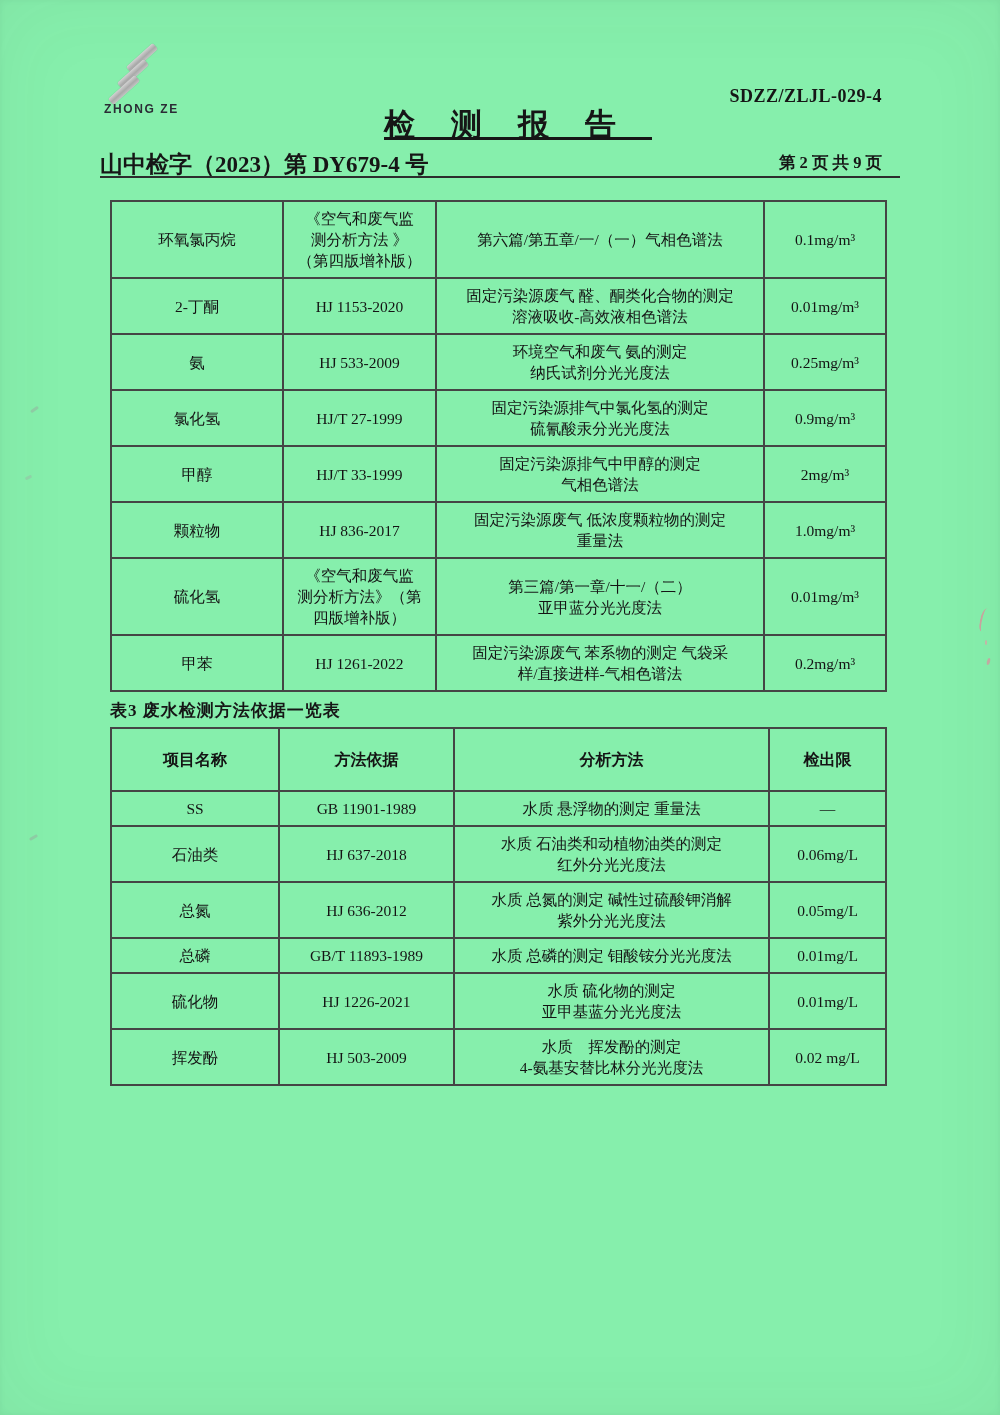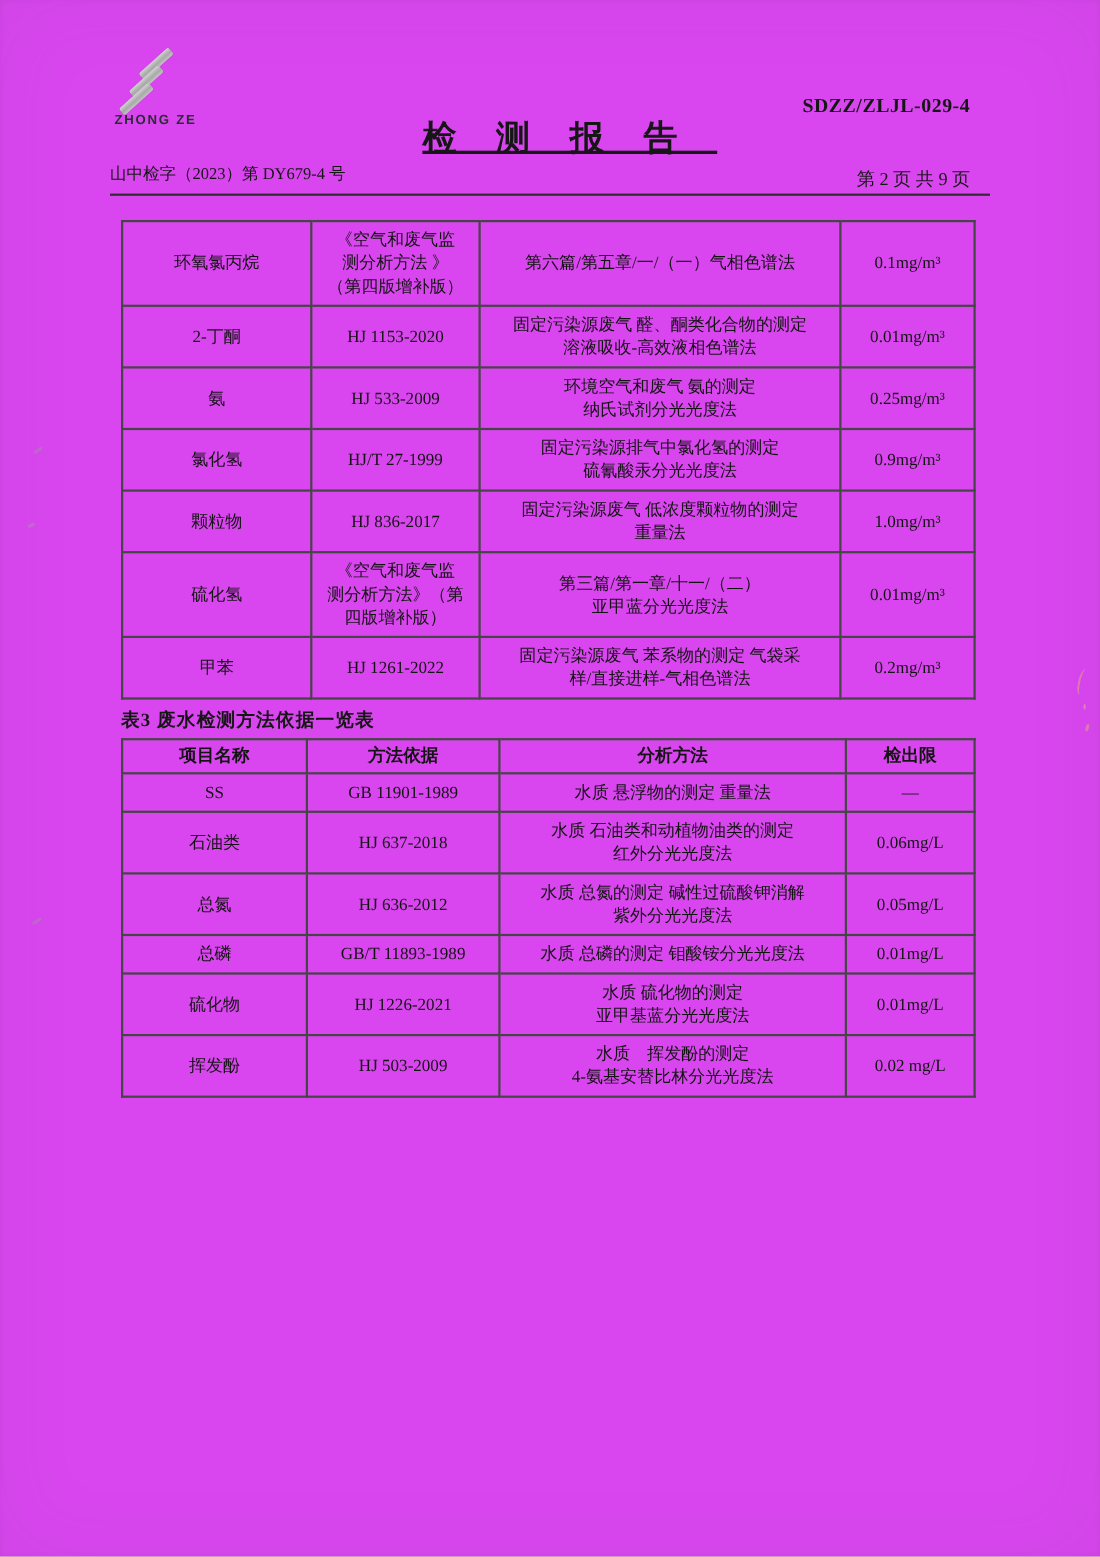--- a/index.html
+++ b/index.html
@@ -1,18 +1,18 @@
 <!DOCTYPE html>
 <html><head>
 <meta charset="utf-8">
 <style>
   html,body{margin:0;padding:0;background:#d8d8d6;}
   .page{
     position:relative;width:1000px;height:1415px;margin:0 auto;
-    background:#d946ef;
+    background:#86efac;
     box-shadow:inset 0 0 80px rgba(70,70,60,.06), inset 0 0 6px rgba(0,0,0,.05);
     font-family:"Liberation Serif","DejaVu Serif",serif;
     color:#161616;overflow:hidden;
   }
   
   .logo{position:absolute;left:106px;top:46px;width:70px;height:72px;}
   .logo .bar{
     position:absolute;width:36px;height:8px;border-radius:2px;
     background:linear-gradient(180deg,#d2d2d2 0%,#a9a9a9 55%,#c4c4c4 100%);
     transform:rotate(-42deg);box-shadow:0 0 1px rgba(0,0,0,.25);
@@ -20,32 +20,32 @@
   .logo .b1{left:18px;top:8px;}
   .logo .b2{left:9px;top:24px;}
   .logo .b3{left:0px;top:40px;}
   .logo-text{
     position:absolute;left:104px;top:102px;font-size:12px;font-weight:bold;
     letter-spacing:1.6px;color:#2b2c35;font-family:"Liberation Sans","DejaVu Sans",sans-serif;
   }
   .doc-code{position:absolute;top:86px;right:118px;font-size:18px;font-weight:bold;letter-spacing:.5px;}
   .title{position:absolute;top:104px;left:0;right:0;text-align:center;font-size:31px;font-weight:bold;text-decoration:underline;}
   .title span{letter-spacing:36px;margin-right:-36px;}
-  .report-no{position:absolute;left:100px;top:149px;font-size:15px;font-weight:normal;}
-  .page-no{position:absolute;right:118px;top:152px;font-size:16.5px;font-weight:normal;}
+  .report-no{position:absolute;left:100px;top:149px;font-size:23px;font-weight:bold;}
+  .page-no{position:absolute;right:118px;top:152px;font-size:16.5px;font-weight:bold;}
   .head-rule{position:absolute;left:100px;right:100px;top:176px;height:2px;background:#2d2d2d;}
   
   .content{position:absolute;left:110px;top:200px;width:775px;}
   table{border-collapse:collapse;width:775px;table-layout:fixed;}
   td,th{
     border:2px solid #454545;text-align:center;vertical-align:middle;
     padding:6px 5px;font-size:15.5px;line-height:21px;color:#141414;
     white-space:pre-line;overflow:hidden;
   }
-  th{font-weight:bold;font-size:16px;padding:4px 5px;}
+  th{font-weight:bold;font-size:16px;padding:20px 5px;}
   .caption{width:775px;text-align:left;font-size:17px;font-weight:bold;margin:7px 0 5px 0;letter-spacing:1px;}
   
   .artifact{position:absolute;pointer-events:none;}
   .mk-l1{left:30px;top:408px;width:9px;height:3px;background:#9c9c9c;opacity:.4;transform:rotate(-35deg);border-radius:2px;}
   .mk-l2{left:25px;top:476px;width:7px;height:3px;background:#a2a2a2;opacity:.35;transform:rotate(-25deg);border-radius:2px;}
   .mk-l3{left:29px;top:836px;width:9px;height:3px;background:#9c9c9c;opacity:.4;transform:rotate(-30deg);border-radius:2px;}
   .mk-r1{right:11px;top:608px;width:7px;height:24px;border-left:2px solid #e08b9a;border-radius:60% 40%;transform:rotate(10deg);opacity:.75;}
   .mk-r2{right:13px;top:640px;width:2px;height:5px;background:#e59aa7;opacity:.7;border-radius:50%;}
   .mk-r3{right:10px;top:658px;width:3px;height:7px;background:#dd8f9e;opacity:.7;border-radius:50%;transform:rotate(15deg);}
 </style>
@@ -100,20 +100,27 @@
             <td>环境空气和废气 氨的测定
 纳氏试剂分光光度法</td>
             <td>0.25mg/m³</td>
           </tr>
           <tr>
             <td>氯化氢</td>
             <td>HJ/T 27-1999</td>
             <td>固定污染源排气中氯化氢的测定
 硫氰酸汞分光光度法</td>
             <td>0.9mg/m³</td>
+          </tr>
+          <tr>
+            <td>甲醇</td>
+            <td>HJ/T 33-1999</td>
+            <td>固定污染源排气中甲醇的测定
+气相色谱法</td>
+            <td>2mg/m³</td>
           </tr>
           <tr>
             <td>颗粒物</td>
             <td>HJ 836-2017</td>
             <td>固定污染源废气 低浓度颗粒物的测定
 重量法</td>
             <td>1.0mg/m³</td>
           </tr>
           <tr>
             <td>硫化氢</td>

